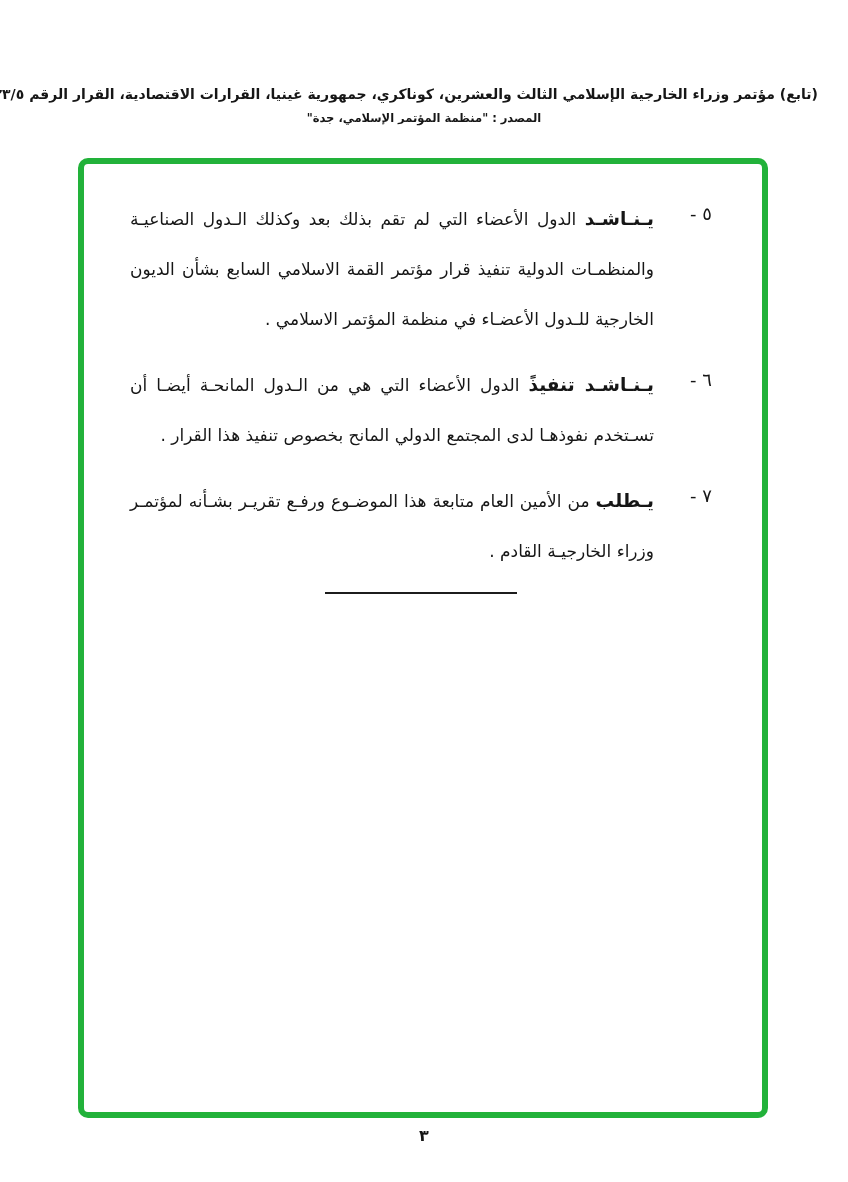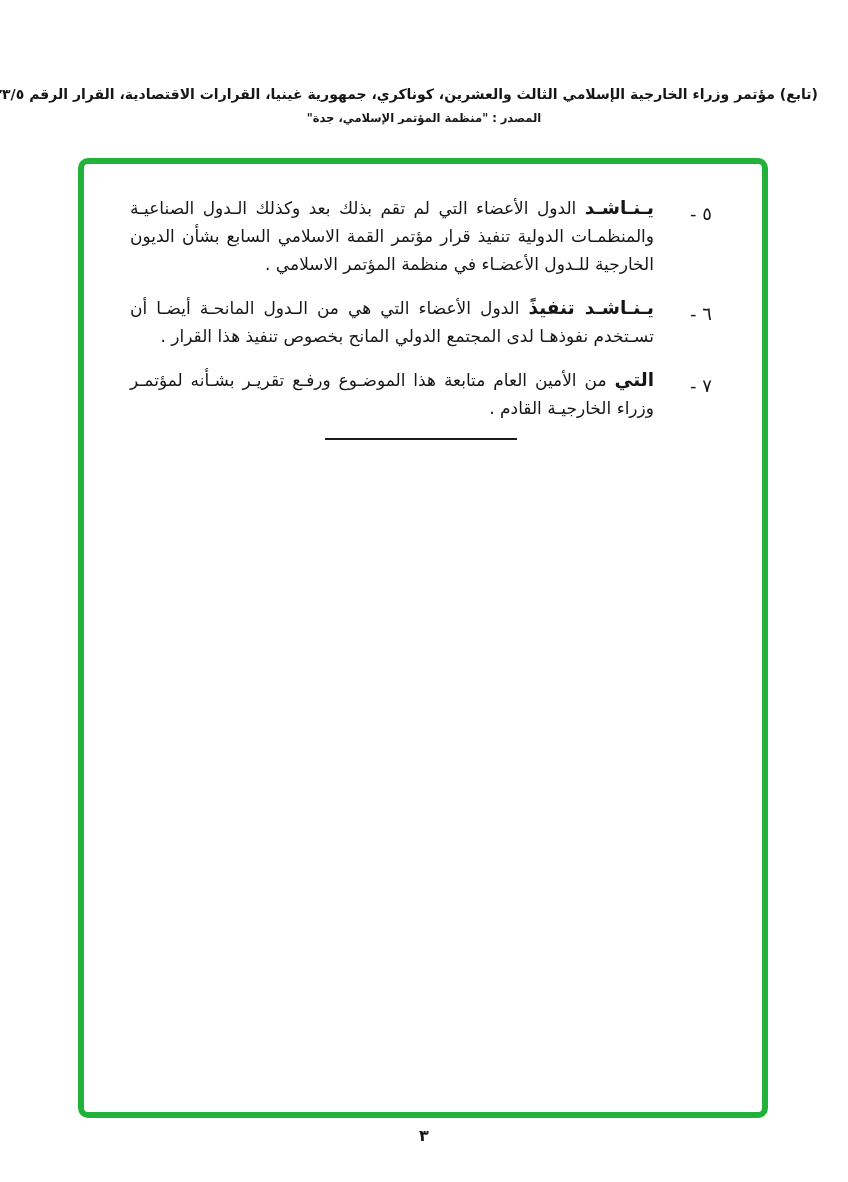--- a/index.html
+++ b/index.html
@@ -25,21 +25,21 @@
   .content{
     direction:rtl;padding:30px 50px 0 46px;
   }
   .clause{
     display:flex;gap:12px;margin:0 0 16px 0;
   }
   .clause .num{
     min-width:46px;font-size:18px;line-height:40px;
   }
   .clause .txt{
-    flex:1;margin:0;font-size:17px;line-height:28px;
+    flex:1;margin:0;font-size:17px;line-height:50px;
     text-align:justify;
   }
   .clause .lead{
     font-weight:bold;font-size:18.5px;
   }
   .divider{
     width:192px;height:0;border:0;border-top:2px solid #1c1c1c;
     margin:10px auto 0 auto;
   }
   .page-number{
@@ -63,21 +63,21 @@
       <p class="txt"><b class="lead">يـنـاشـد</b> <span>الدول الأعضاء التي لم تقم بذلك بعد وكذلك الـدول الصناعيـة والمنظمـات الدولية تنفيذ قرار مؤتمر القمة الاسلامي السابع بشأن الديون الخارجية للـدول الأعضـاء في منظمة المؤتمر الاسلامي .</span></p>
     </div>
 
     <div class="clause">
       <span class="num">٦ -</span>
       <p class="txt"><b class="lead">يـنـاشـد تنفيذً</b> <span>الدول الأعضاء التي هي من الـدول المانحـة أيضـا أن تسـتخدم نفوذهـا لدى المجتمع الدولي المانح بخصوص تنفيذ هذا القرار .</span></p>
     </div>
 
     <div class="clause">
       <span class="num">٧ -</span>
-      <p class="txt"><b class="lead">التي</b> <span>من الأمين العام متابعة هذا الموضـوع ورفـع تقريـر بشـأنه لمؤتمـر وزراء الخارجيـة القادم .</span></p>
+      <p class="txt"><b class="lead">يـطلب</b> <span>من الأمين العام متابعة هذا الموضـوع ورفـع تقريـر بشـأنه لمؤتمـر وزراء الخارجيـة القادم .</span></p>
     </div>
 
     <div class="divider"></div>
 
   </div>
 </div>
 
 <div class="page-number">٣</div>
 
 </body></html>

